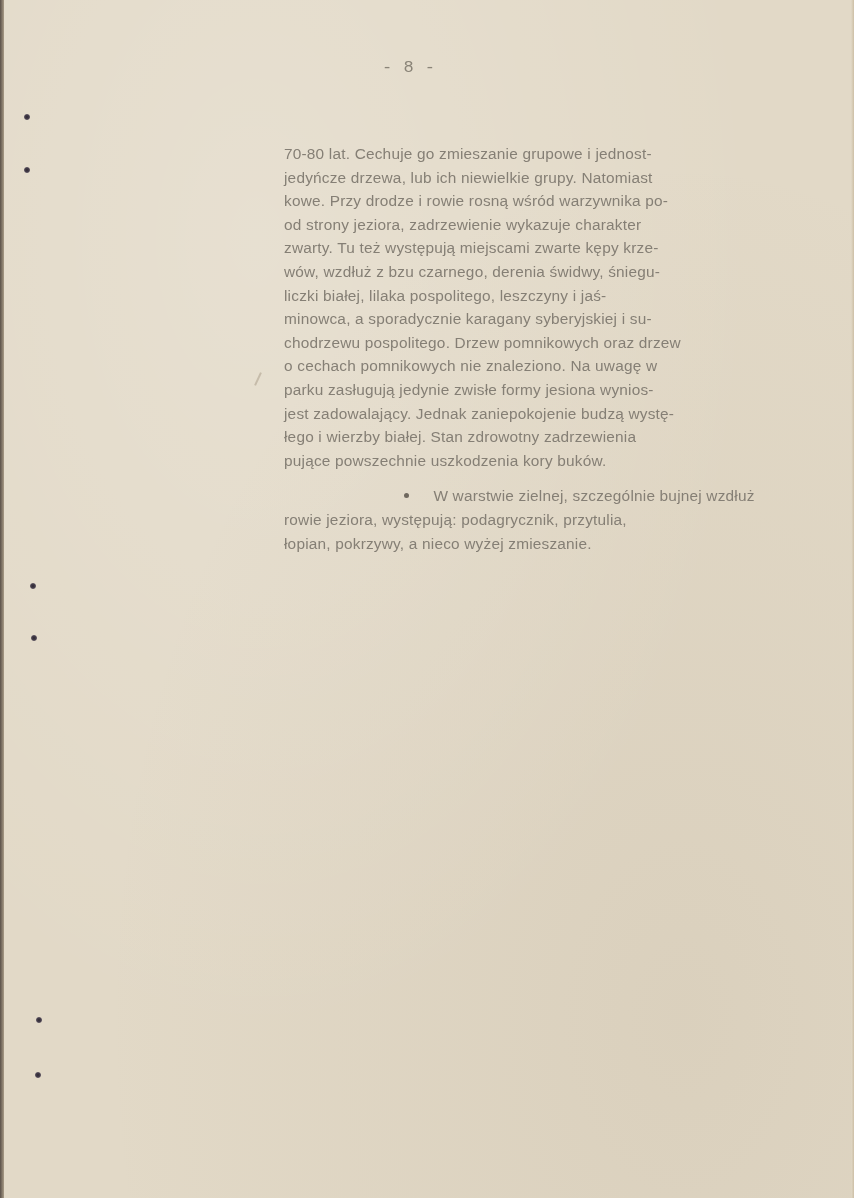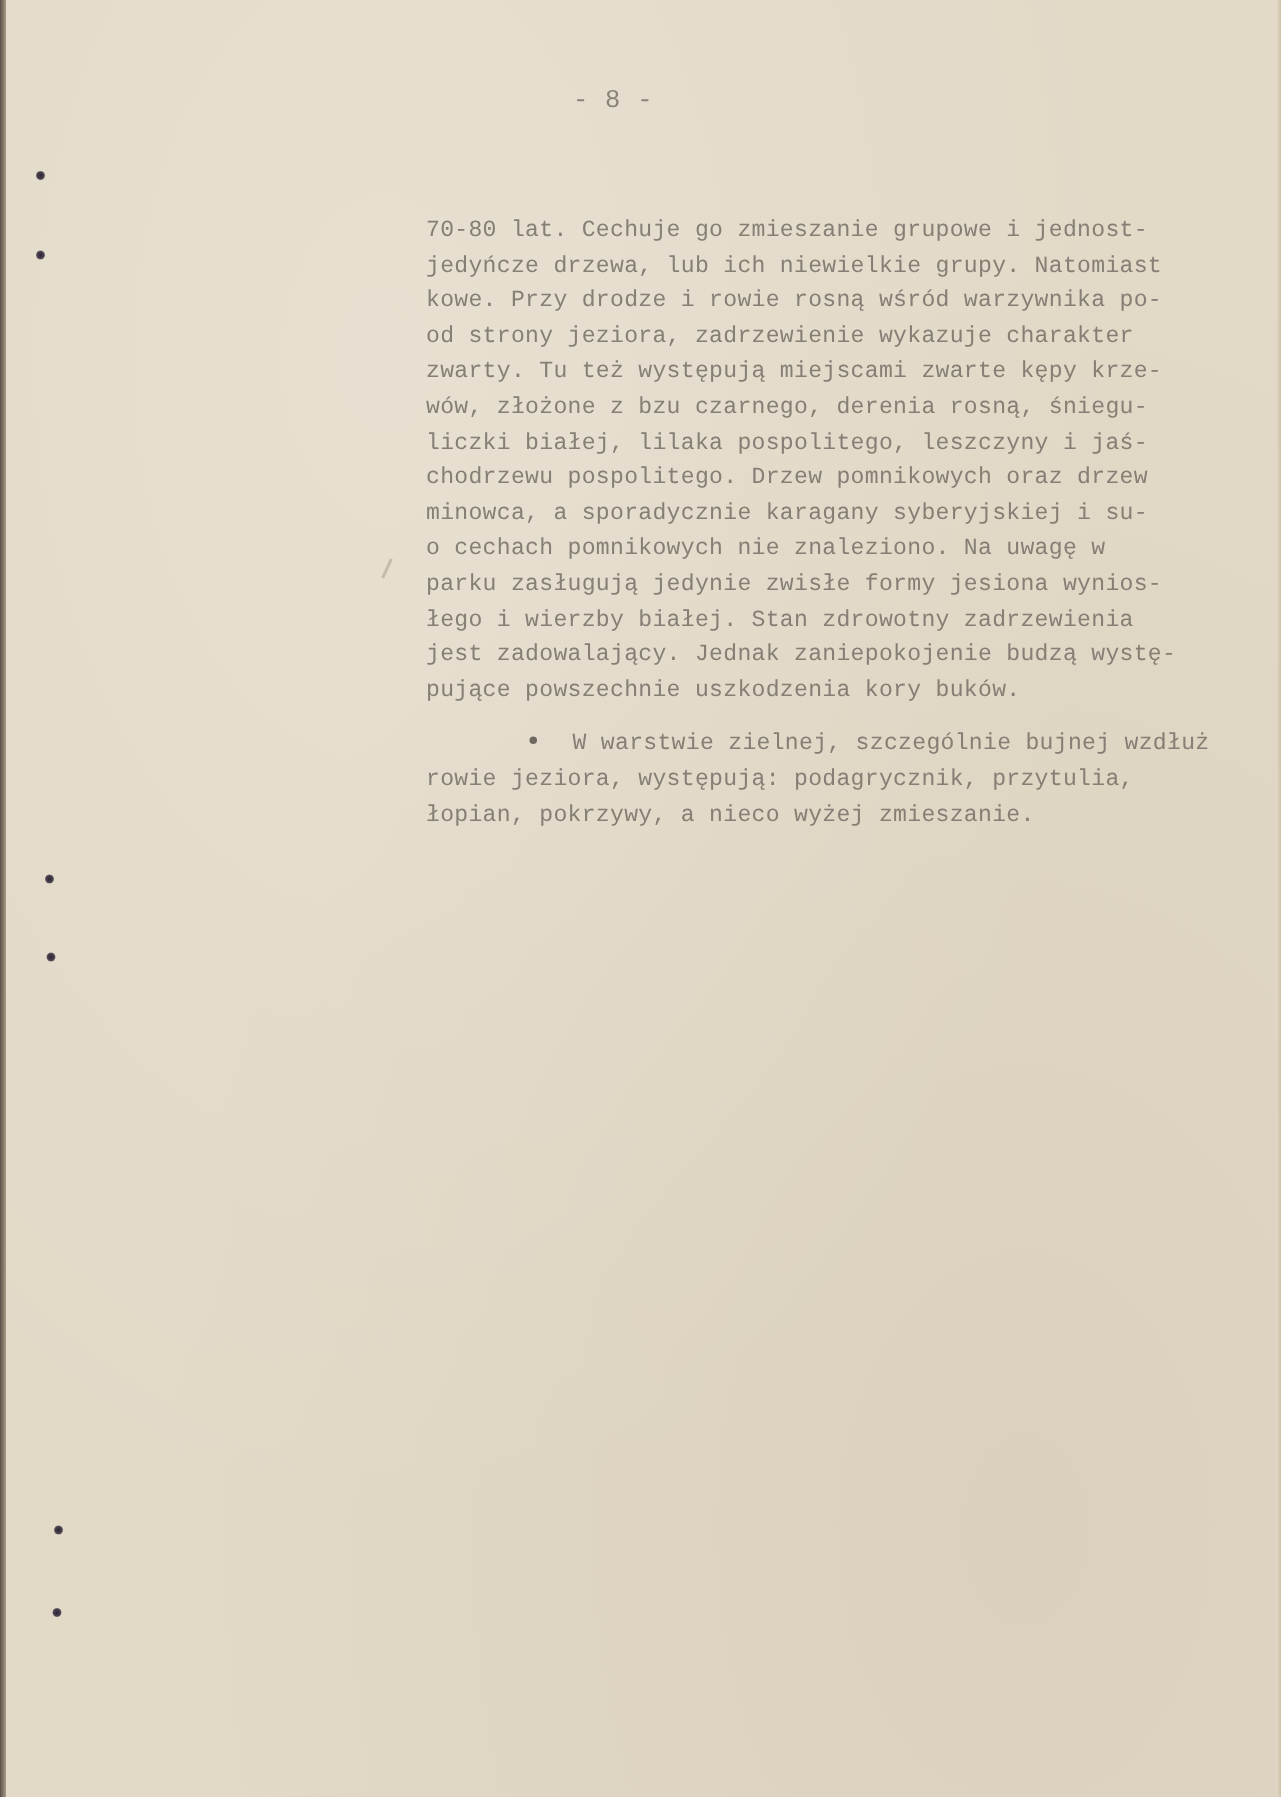--- a/index.html
+++ b/index.html
@@ -28,21 +28,21 @@
     background: radial-gradient(circle, #2c2630 0%, #4a4250 55%, rgba(120,110,100,0) 100%);
   }
   .page-number {
     position: absolute; left: 382px; top: 58px;
     font-family: "Liberation Mono", "DejaVu Sans Mono", monospace;
     font-size: 17px; color: #8a8478; letter-spacing: 0.5px;
     white-space: pre;
   }
   .text-block {
     position: absolute; left: 284px; top: 142px; width: 560px;
-    font-family: Liberation Mono, monospace;
+    font-family: Liberation Sans, sans-serif;
     font-size: 15.4px; line-height: 23.6px; color: #857f75;
     letter-spacing: 0.2px;
   }
   .line { white-space: pre; height: 23.6px; }
   .gap { height: 12px; }
   .bullet-line { white-space: pre; height: 23.6px; text-align: center; }
   .bullet {
     display: inline-block; width: 5px; height: 5px; border-radius: 50%;
     background: #6f685e; margin-left: 31px; margin-right: 24px;
     vertical-align: middle; position: relative; top: -2px;
@@ -70,28 +70,28 @@
 
   <div class="page-number">- 8 -</div>
 
   <div class="text-block">
     <div>
       <div class="line">70-80 lat. Cechuje go zmieszanie grupowe i jednost-</div>
       <div class="line">jedyńcze drzewa, lub ich niewielkie grupy. Natomiast</div>
       <div class="line">kowe. Przy drodze i rowie rosną wśród warzywnika po-</div>
       <div class="line">od strony jeziora, zadrzewienie wykazuje charakter</div>
       <div class="line">zwarty. Tu też występują miejscami zwarte kępy krze-</div>
-      <div class="line">wów, złożone z bzu czarnego, derenia rosną, śniegu-</div>
+      <div class="line">wów, wzdłuż z bzu czarnego, derenia świdwy, śniegu-</div>
       <div class="line">liczki białej, lilaka pospolitego, leszczyny i jaś-</div>
+      <div class="line">minowca, a sporadycznie karagany syberyjskiej i su-</div>
       <div class="line">chodrzewu pospolitego. Drzew pomnikowych oraz drzew</div>
-      <div class="line">minowca, a sporadycznie karagany syberyjskiej i su-</div>
       <div class="line">o cechach pomnikowych nie znaleziono. Na uwagę w</div>
       <div class="line">parku zasługują jedynie zwisłe formy jesiona wynios-</div>
+      <div class="line">jest zadowalający. Jednak zaniepokojenie budzą wystę-</div>
       <div class="line">łego i wierzby białej. Stan zdrowotny zadrzewienia</div>
-      <div class="line">jest zadowalający. Jednak zaniepokojenie budzą wystę-</div>
       <div class="line">pujące powszechnie uszkodzenia kory buków.</div>
     </div>
     <div class="gap"></div>
     <div>
       <div class="bullet-line"><span class="bullet"></span><span>W warstwie zielnej, szczególnie bujnej wzdłuż</span></div>
       <div class="line">rowie jeziora, występują: podagrycznik, przytulia,</div>
       <div class="line">łopian, pokrzywy, a nieco wyżej zmieszanie.</div>
     </div>
   </div>
 </div>

